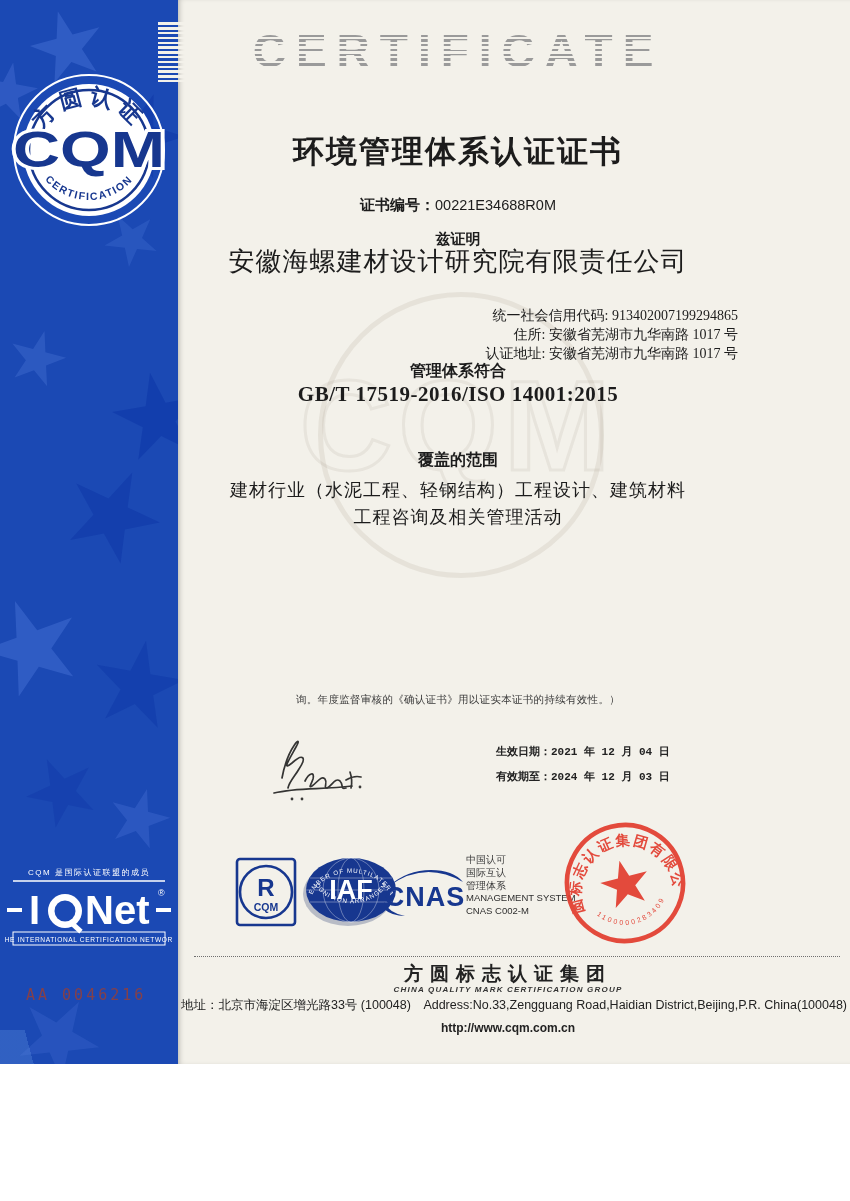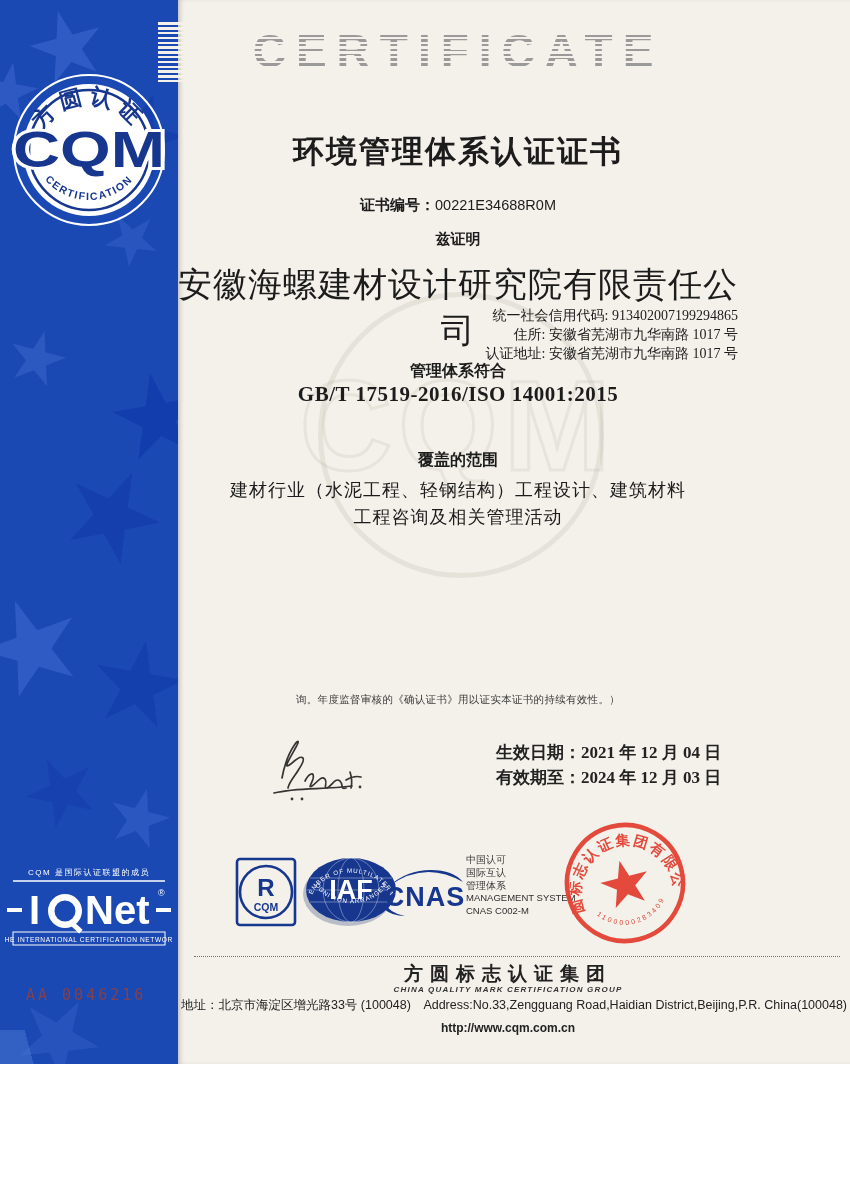--- a/index.html
+++ b/index.html
@@ -26,30 +26,30 @@
     border:5px solid rgba(160,152,132,.16);}
   .wm-text{position:absolute;left:40px;top:352px;width:480px;text-align:center;
     font-family:"Liberation Sans",sans-serif;font-weight:bold;font-size:128px;letter-spacing:6px;
     color:transparent;-webkit-text-stroke:3px rgba(160,152,132,.14);}
 
   .title{top:131px;font-family:"Liberation Sans",sans-serif;font-weight:bold;font-size:31px;letter-spacing:2px;text-align:center;}
   .certno{top:196px;font-size:15px;}
   .certno b{font-weight:bold;}
   .certno .num{font-family:"Liberation Sans",sans-serif;font-size:14.5px;}
   .attest{top:230px;font-size:15px;font-weight:bold;}
-  .company{top:262px;font-size:34px;letter-spacing:1px;font-weight:500;}
+  .company{top:244px;font-size:26px;letter-spacing:1px;font-weight:500;}
   .info{top:306px;font-size:14px;line-height:19px;text-align:right;}
   .conform{top:361px;font-size:16px;font-weight:bold;font-family:"Liberation Sans",sans-serif;}
   .standard{top:382px;font-size:21px;font-weight:bold;letter-spacing:.5px;}
   .scopelabel{top:450px;font-size:16px;font-weight:bold;font-family:"Liberation Sans",sans-serif;}
   .scope{top:477px;font-size:18px;line-height:27px;letter-spacing:1px;}
   .note{top:692px;font-size:10.5px;line-height:15px;color:#3a3a3a;letter-spacing:.3px;}
 
   .dates{position:absolute;left:318px;top:740px;width:260px;text-align:left;
-    font-size:17px;font-weight:bold;line-height:25px;color:#222;}
+    font-size:11px;font-weight:bold;line-height:25px;color:#222;font-family:Liberation Mono, monospace;}
   .sig{position:absolute;left:84px;top:730px;}
   .rcqm{position:absolute;left:56px;top:856px;}
   .iaf{position:absolute;left:124px;top:854px;}
   .cnas{position:absolute;left:203px;top:868px;}
   .acc-text{position:absolute;left:288px;top:853px;text-align:left;
     font-family:"Liberation Sans",sans-serif;color:#3c3c3c;font-size:10px;line-height:13px;}
   .acc-text .en{font-weight:normal;color:#2e2e2e;font-size:9.5px;line-height:12.5px;}
   .stamp{position:absolute;left:384px;top:820px;opacity:.92;}
 
   .rule{position:absolute;left:16px;top:956px;width:646px;border-top:1.6px dotted #6f6f6f;}

